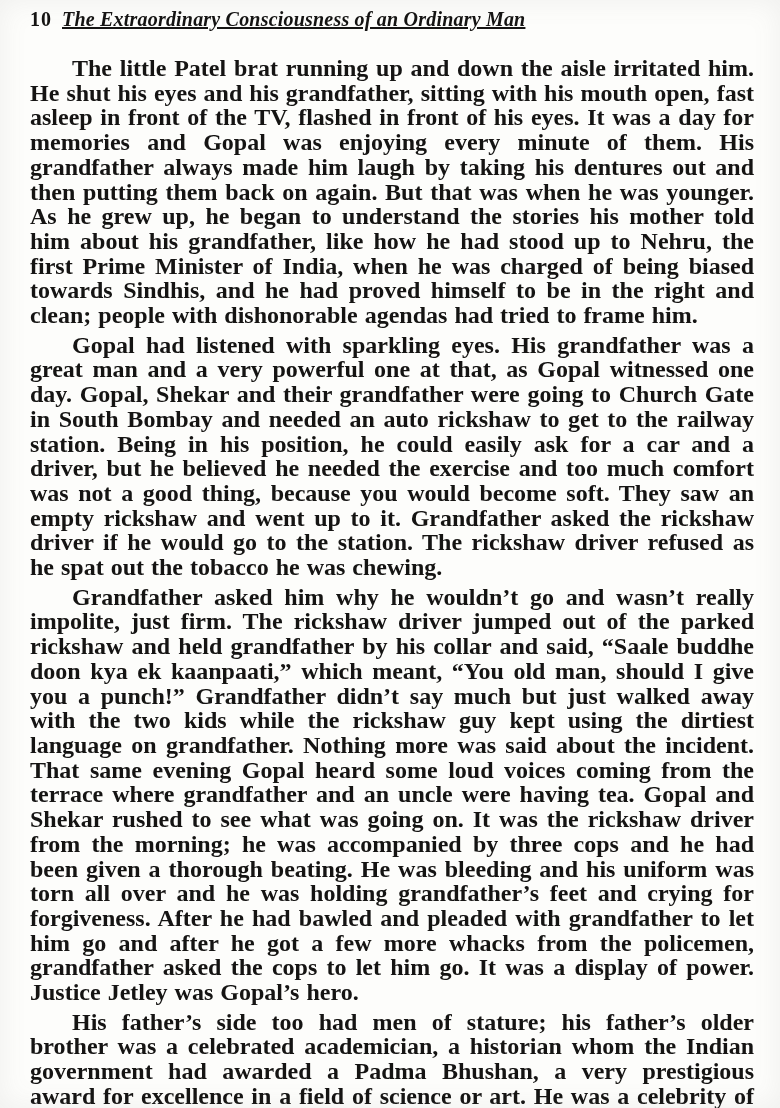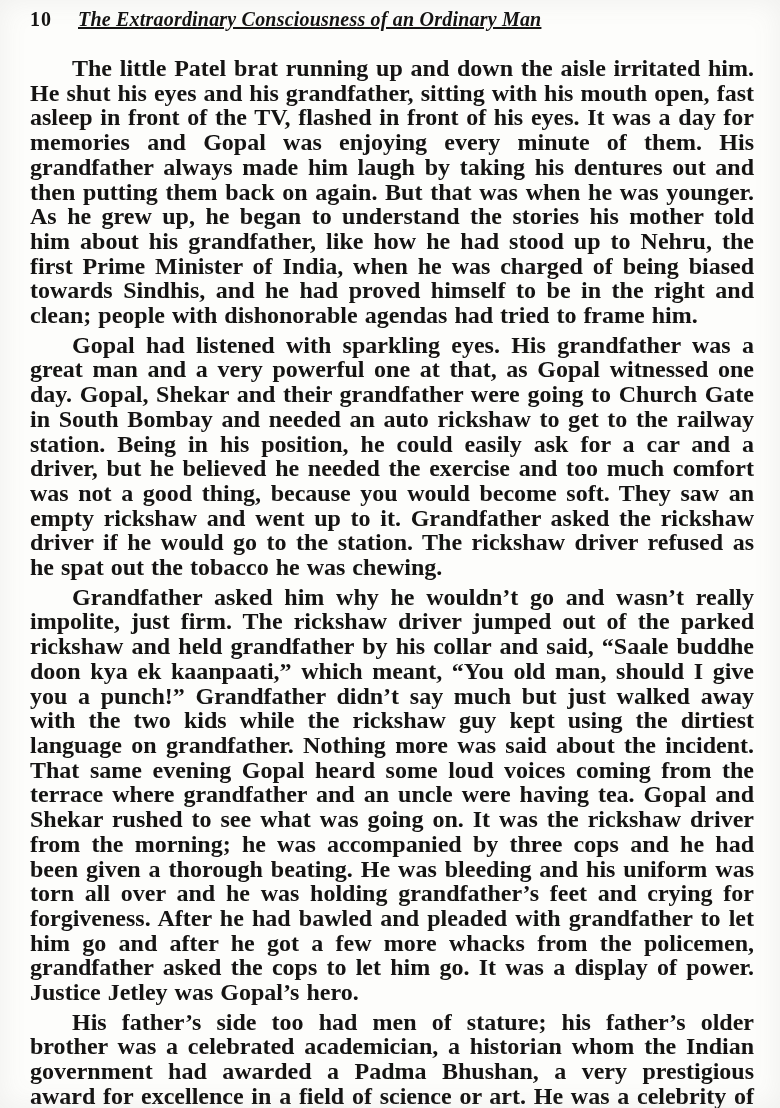--- a/index.html
+++ b/index.html
@@ -20,21 +20,21 @@
   }
   .running-head {
     display: flex;
     align-items: baseline;
     padding: 8px 30px 0 30px;
   }
   .page-num {
     font-size: 20px;
     font-weight: bold;
     letter-spacing: 1px;
-    margin-right: 26px;
+    margin-right: 10px;
     flex: 0 0 auto;
   }
   .running-title {
     font-size: 20px;
     font-weight: bold;
     font-style: italic;
     letter-spacing: 0.2px;
     white-space: nowrap;
     text-decoration: underline;
   }

